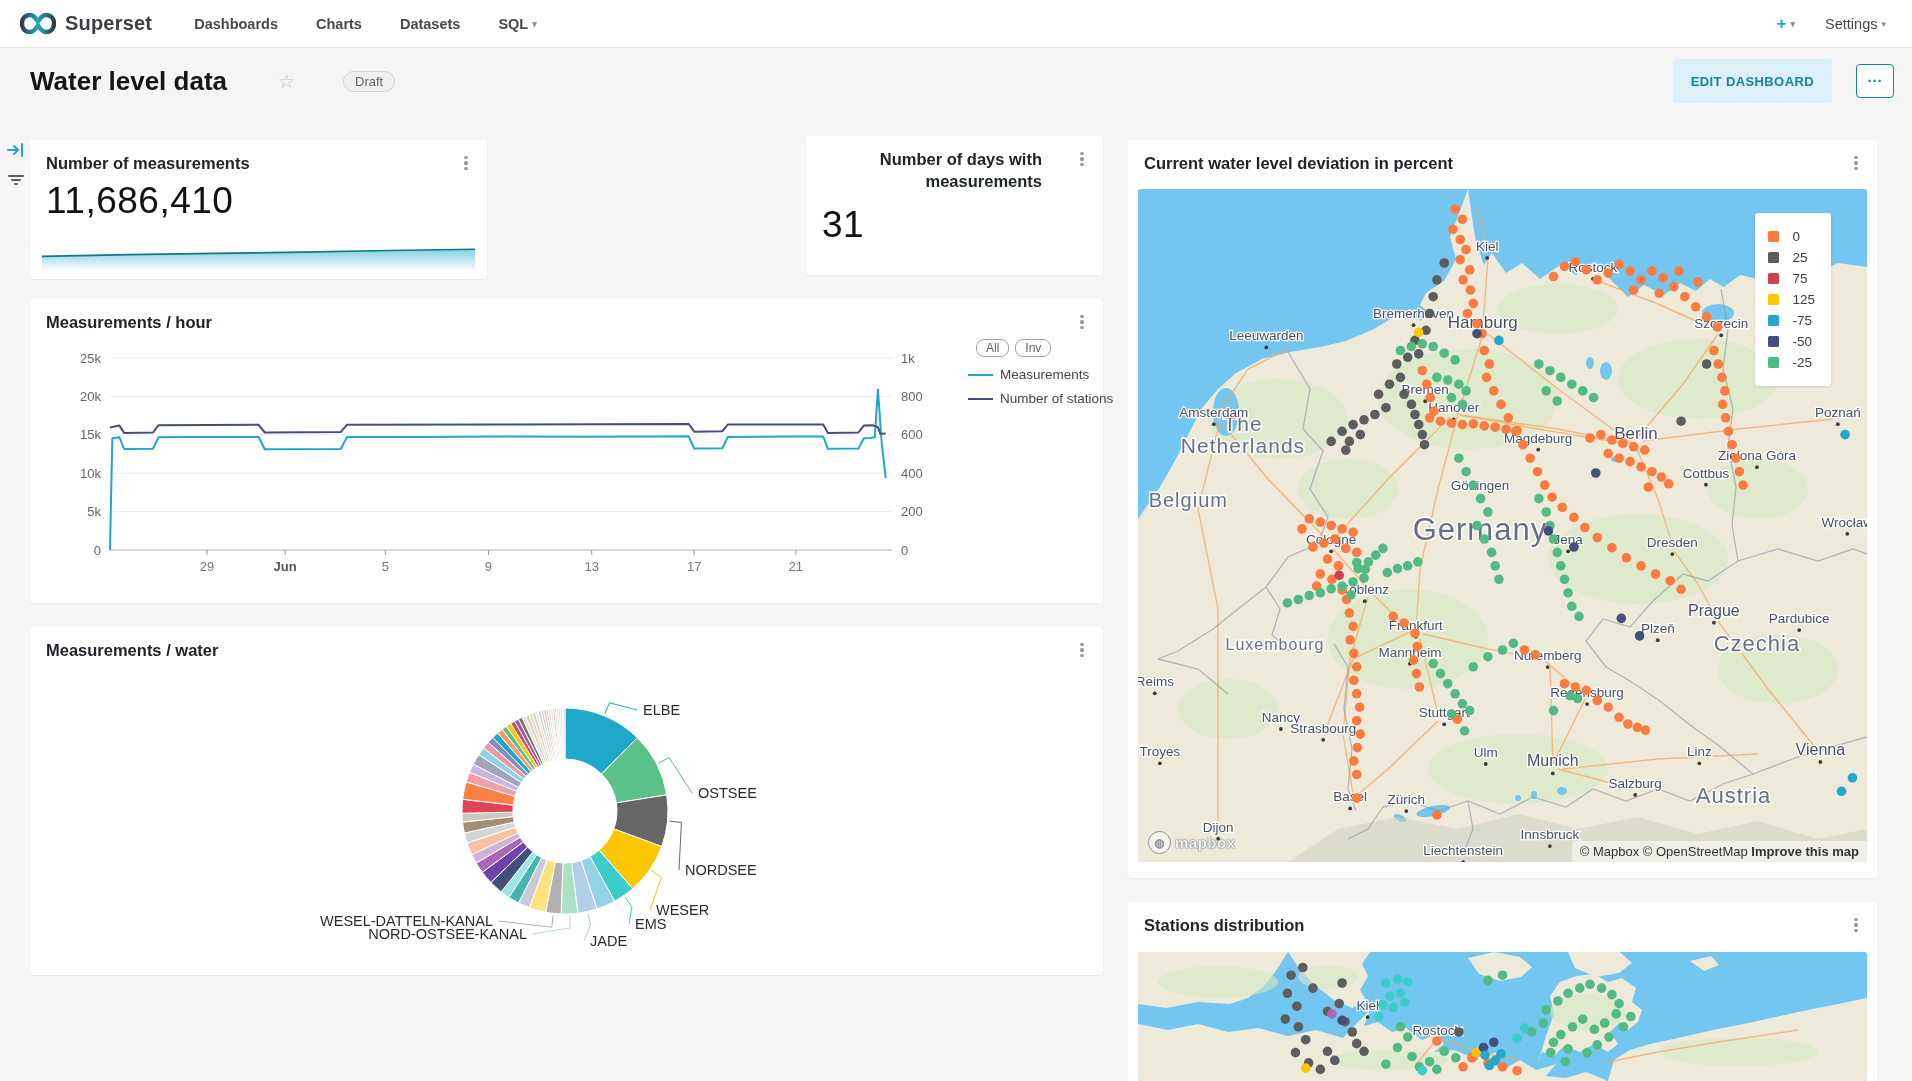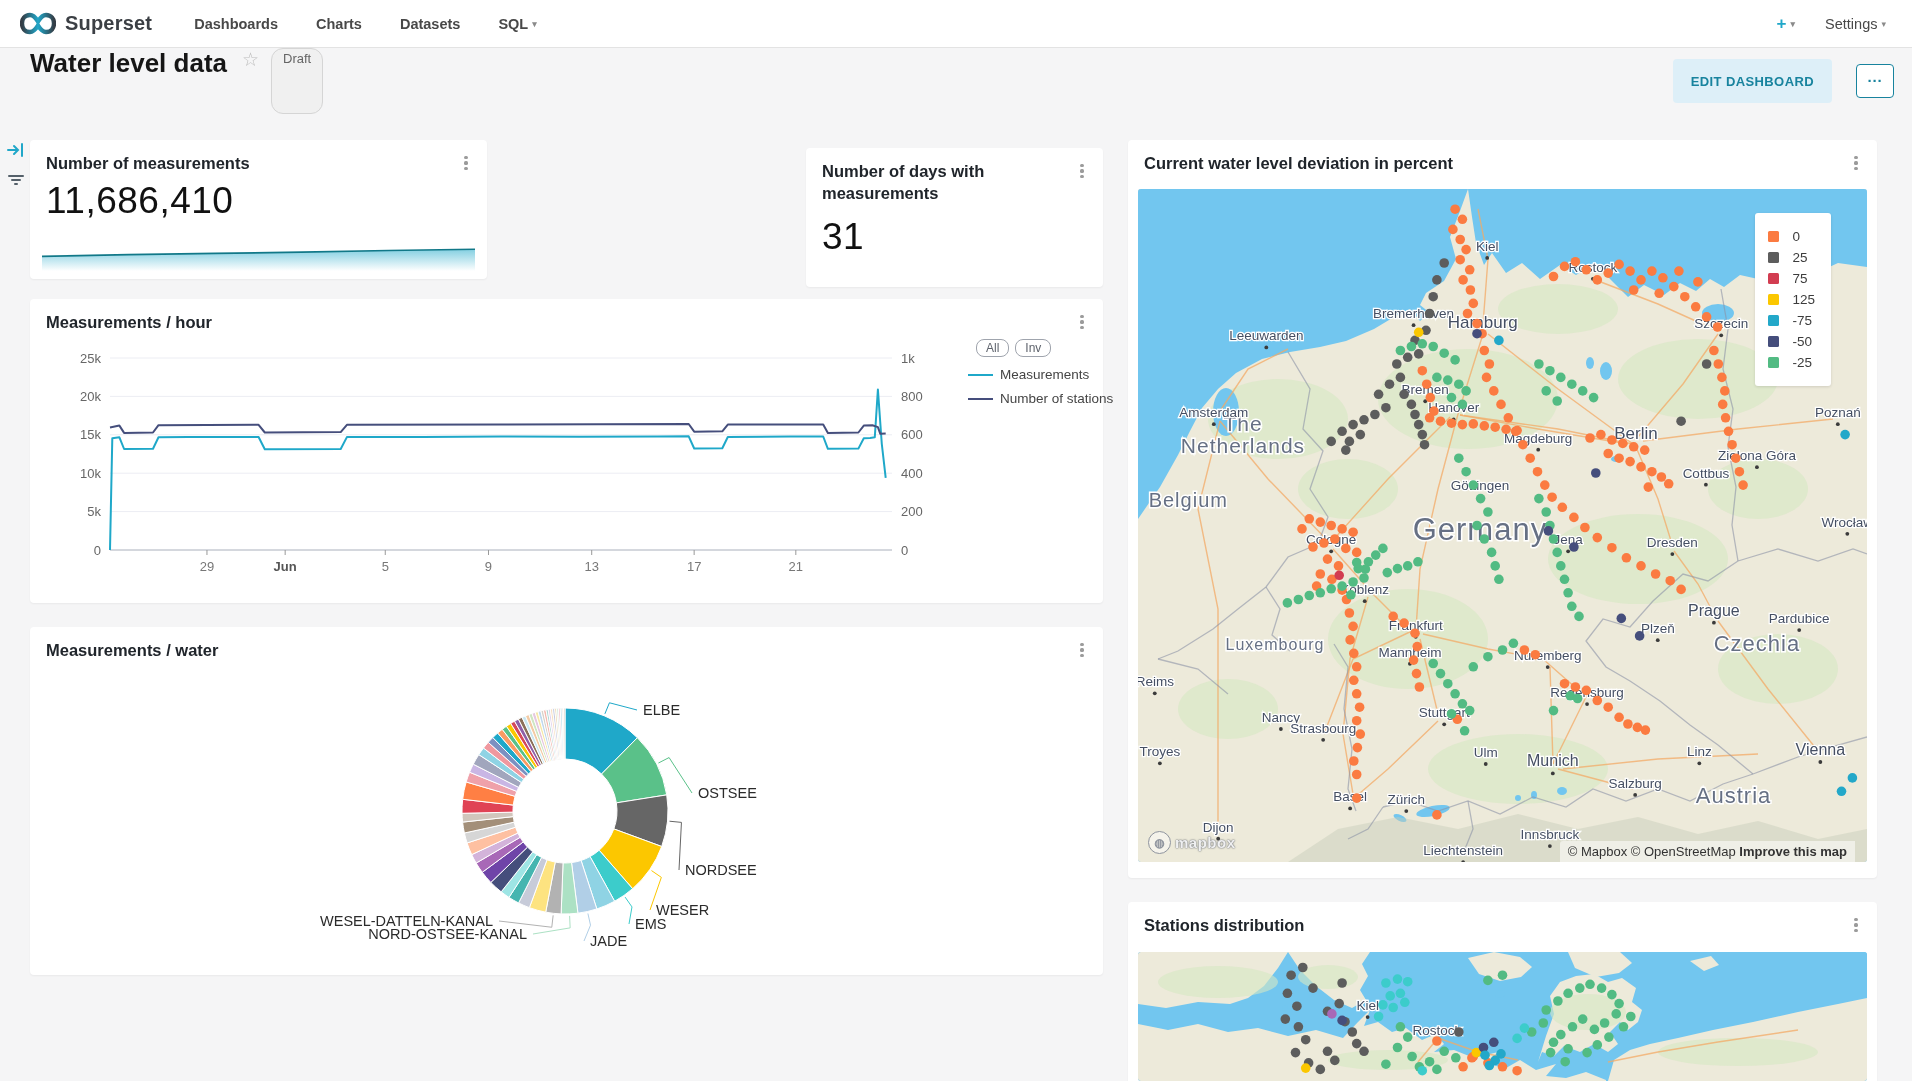--- a/index.html
+++ b/index.html
@@ -13,22 +13,22 @@
   .brand{display:flex;align-items:center;gap:9px;cursor:pointer;}
   .brand .word{font-size:20px;font-weight:700;color:#3b3f44;letter-spacing:.2px;}
   .nav-items{display:flex;align-items:center;gap:38px;margin-left:42px;}
   .nav-item{font-size:14.5px;color:#484848;cursor:pointer;font-weight:bold;}
   .caret{font-size:9px;color:#8a8a8a;margin-left:4px;vertical-align:2px;}
   .nav-right{margin-left:auto;display:flex;align-items:center;gap:30px;}
   .plus{color:#20a7c9;font-size:17px;font-weight:600;cursor:pointer;}
   .settings{font-size:14.5px;color:#484848;cursor:pointer;}
 
   
-  .dash-header{position:absolute;top:48px;left:0;width:100%;height:66px;display:flex;
-               padding-left:30px;box-sizing:border-box;}
+  .dash-header{position:absolute;top:48px;left:0;width:100%;height:66px;display:flex;align-items:center;
+               padding-left:30px;box-sizing:border-box;gap:36px;}
   .dash-header h1{font-size:26px;font-weight:700;color:#161616;margin:0;}
   .fav-star{font-size:19px;color:#bdbdbd;margin-left:15px;cursor:pointer;}
   .badge{margin-left:12px;font-size:13px;color:#646464;background:#f0f0f0;border:1px solid #d5d5d5;
          border-radius:12px;padding:2px 11px;}
   .hdr-actions{margin-left:auto;margin-right:18px;display:flex;align-items:center;gap:24px;}
   .edit-btn{background:#ddeff8;color:#18839e;border:none;border-radius:4px;height:44px;padding:0 18px;
             font-family:inherit;font-size:13px;font-weight:700;letter-spacing:.4px;cursor:pointer;}
   .more-btn{background:#fff;color:#18839e;border:1px solid #18839e;border-radius:4px;height:34px;width:38px;
             font-size:15px;font-weight:700;cursor:pointer;line-height:10px;}
 
@@ -52,21 +52,21 @@
   .lg-pill{border:1px solid #9fa4ad;color:#5f646d;border-radius:8px;font-size:12px;padding:1px 9px;cursor:pointer;}
   .lg-item{display:flex;align-items:center;gap:7px;margin-bottom:9px;cursor:pointer;}
   .lg-item .sw{width:25px;height:0;border-top:2px solid;}
 
   
   .map-box{position:absolute;overflow:hidden;border-radius:3px;background:#72c6ef;}
   .map-legend{position:absolute;top:24px;right:36px;background:#fff;border-radius:3px;padding:10px 16px 10px 13px;
               box-shadow:0 1px 3px rgba(0,0,0,.12);}
   .map-legend .row{display:flex;align-items:center;gap:13px;margin:6px 0;font-size:13.5px;color:#3c3c3c;}
   .map-legend .sq{width:11px;height:11px;border-radius:1.5px;flex:none;}
-  .attribution{position:absolute;right:12px;bottom:0;background:rgba(255,255,255,.55);font-size:13px;color:#333;
+  .attribution{position:absolute;right:0;bottom:0;background:rgba(255,255,255,.55);font-size:13px;color:#333;
                padding:3px 8px;border-top-left-radius:3px;}
   .attribution b{cursor:pointer;}
   .mapbox-logo{position:absolute;left:10px;bottom:8px;display:flex;align-items:center;gap:4px;}
   .mapbox-logo .circ{width:21px;height:21px;border-radius:50%;background:rgba(255,255,255,.45);
         border:1.5px solid #8f949e;color:#8f949e;font-size:12px;font-weight:700;display:flex;align-items:center;justify-content:center;}
   .mapbox-logo .txt{font-size:15px;font-weight:700;letter-spacing:.5px;color:rgba(255,255,255,.9);
         text-shadow:0 0 2px rgba(90,95,105,.9),0 0 1px rgba(90,95,105,.9);}
 
   svg text{font-family:"Liberation Sans",sans-serif;}
 </style>
@@ -142,21 +142,21 @@
             <stop offset="0" stop-color="#1FA8C9" stop-opacity="0.55"></stop>
             <stop offset="1" stop-color="#1FA8C9" stop-opacity="0"></stop>
           </linearGradient>
         </defs>
         <path d="M0,15.4L86.60000000000001,13.719999999999999L173.20000000000002,12.46L259.8,11.2L346.40000000000003,9.52L433,8.260000000000002L433,30 L0,30 Z" fill="url(#spg)"></path>
         <path d="M0,15.4L86.60000000000001,13.719999999999999L173.20000000000002,12.46L259.8,11.2L346.40000000000003,9.52L433,8.260000000000002" fill="none" stroke="#117888" stroke-width="1.7"></path>
       </svg>
   </section>
 
 
-  <section class="card kpi-wrap" style="left:806px;top:148px;width:297px;height:139px;">
+  <section class="card kpi-wrap" style="left:806px;top:136px;width:297px;height:139px;text-align:right;">
     <div class="title" style="width:220px;">Number of days with measurements</div>
     <div class="kebab">
         <i></i>
         <i></i>
         <i></i>
       </div>
     <div class="kpi-value kpi-value2">31</div>
   </section>
 
   <section class="card" style="left:30px;top:299px;width:1073px;height:304px;">

